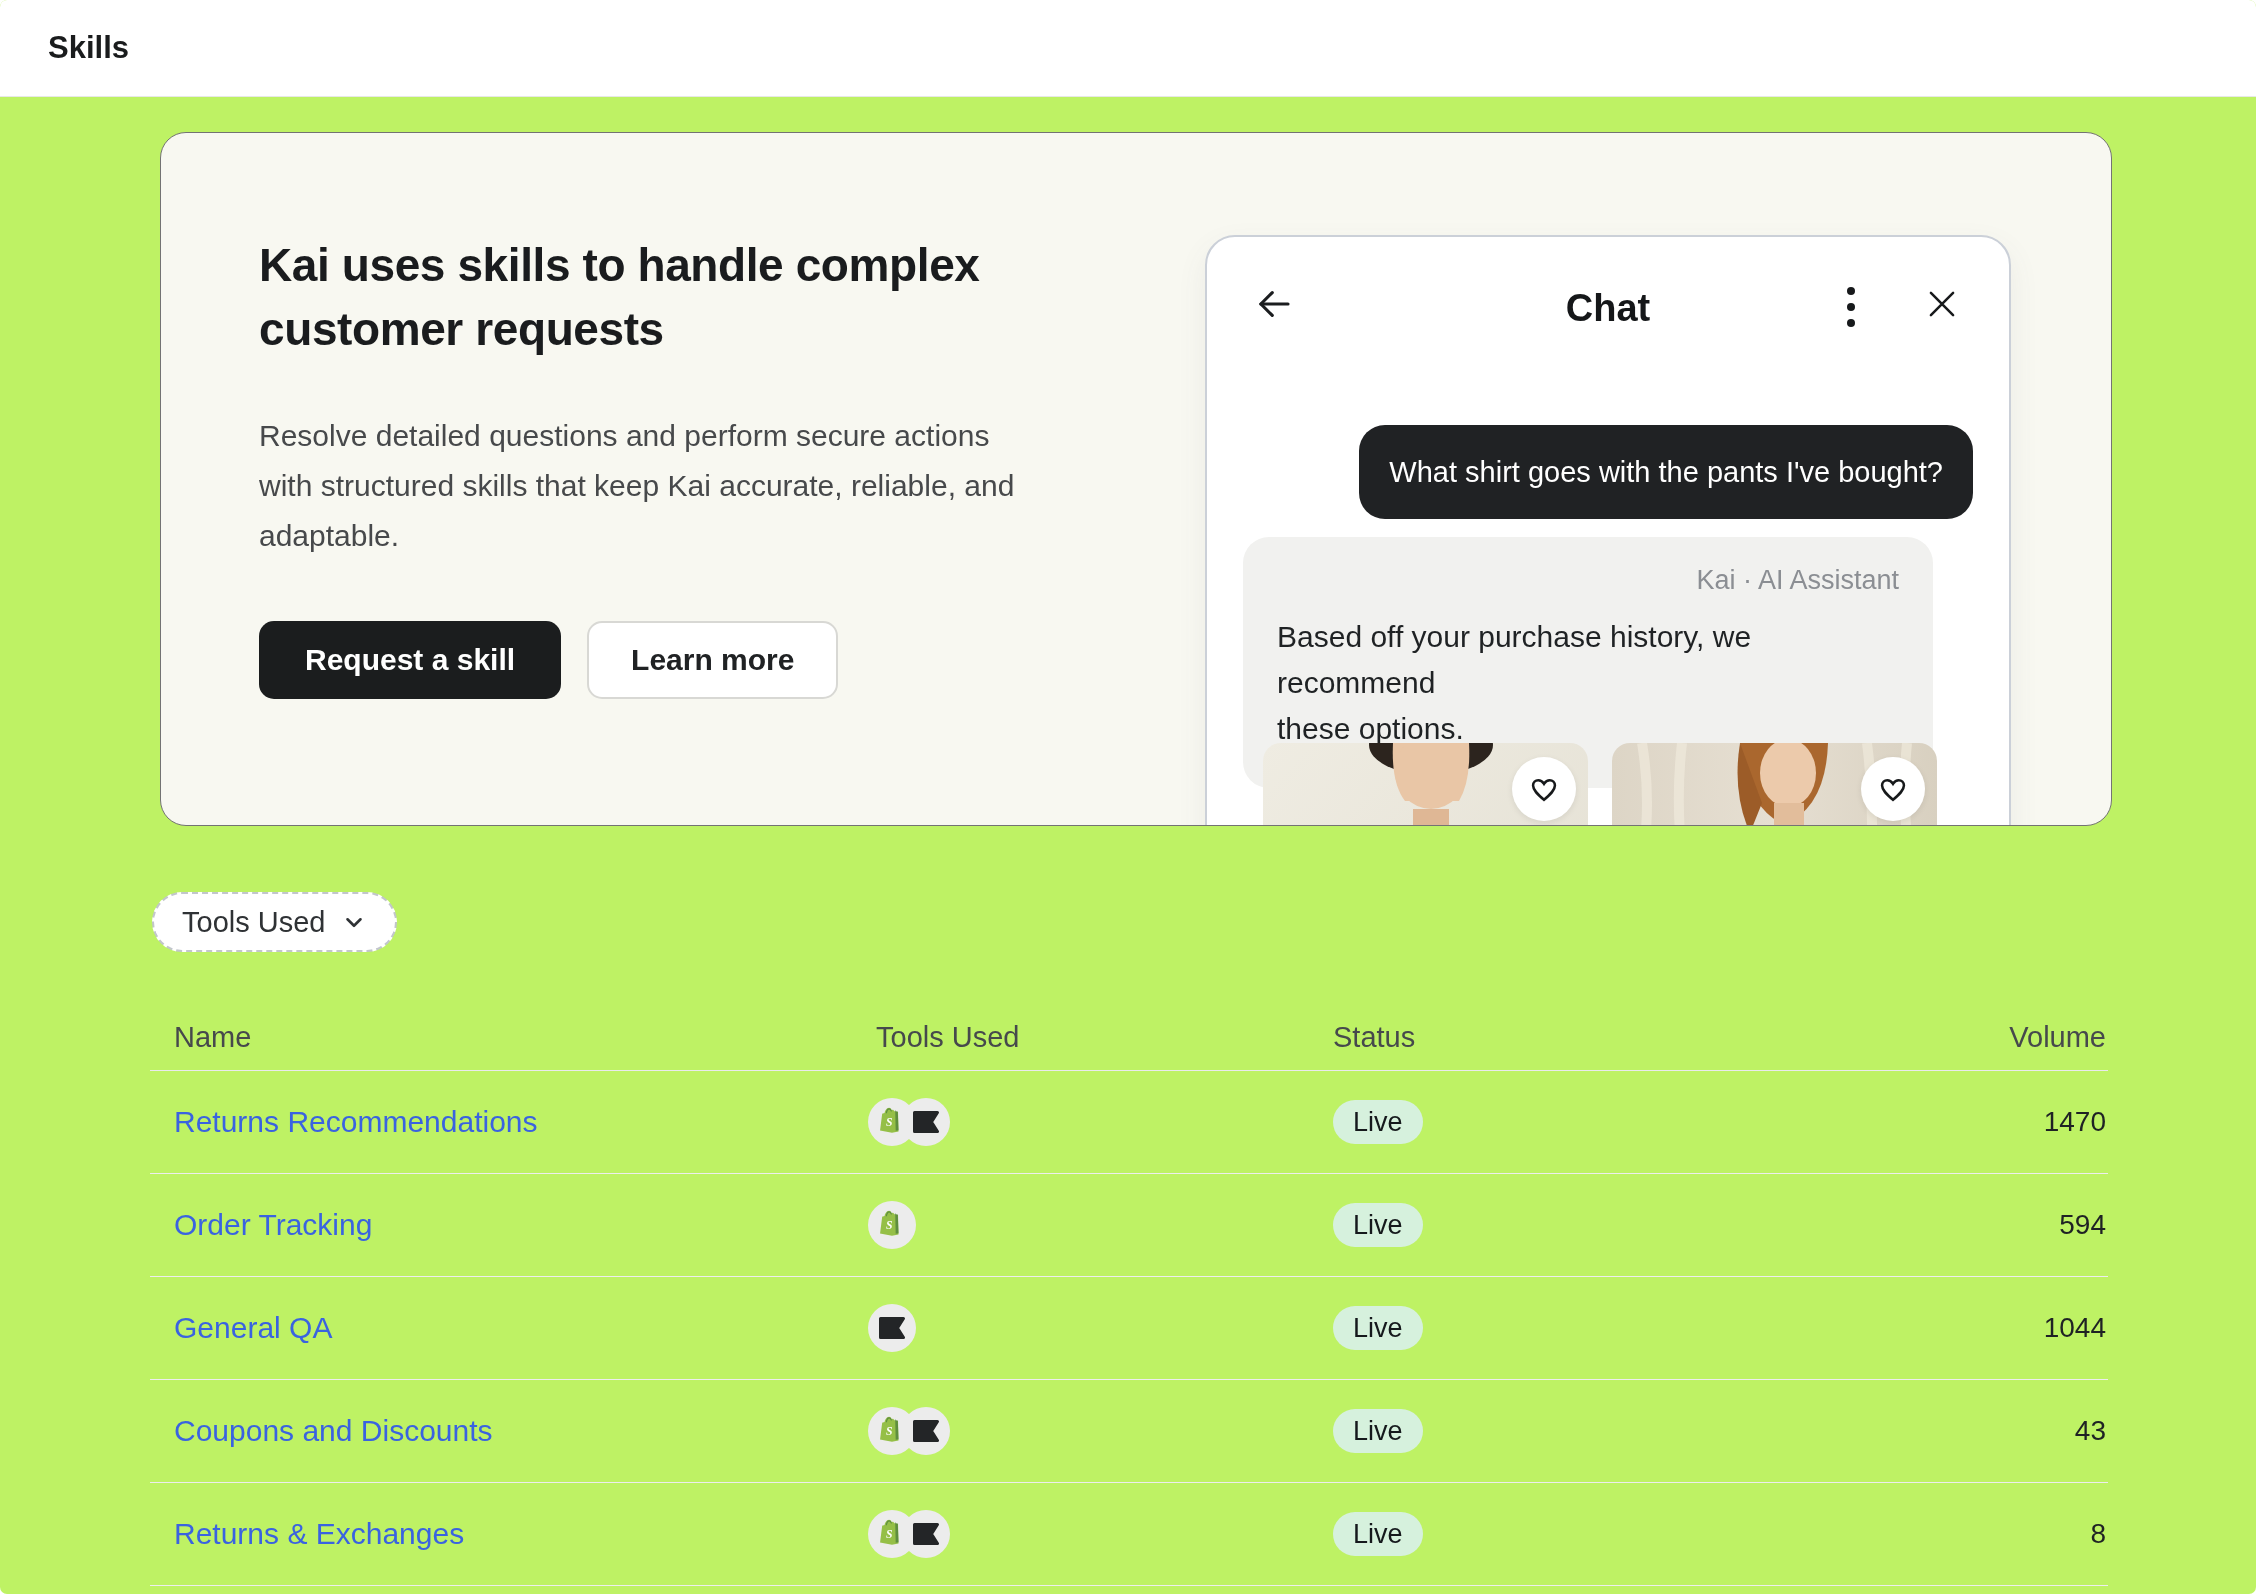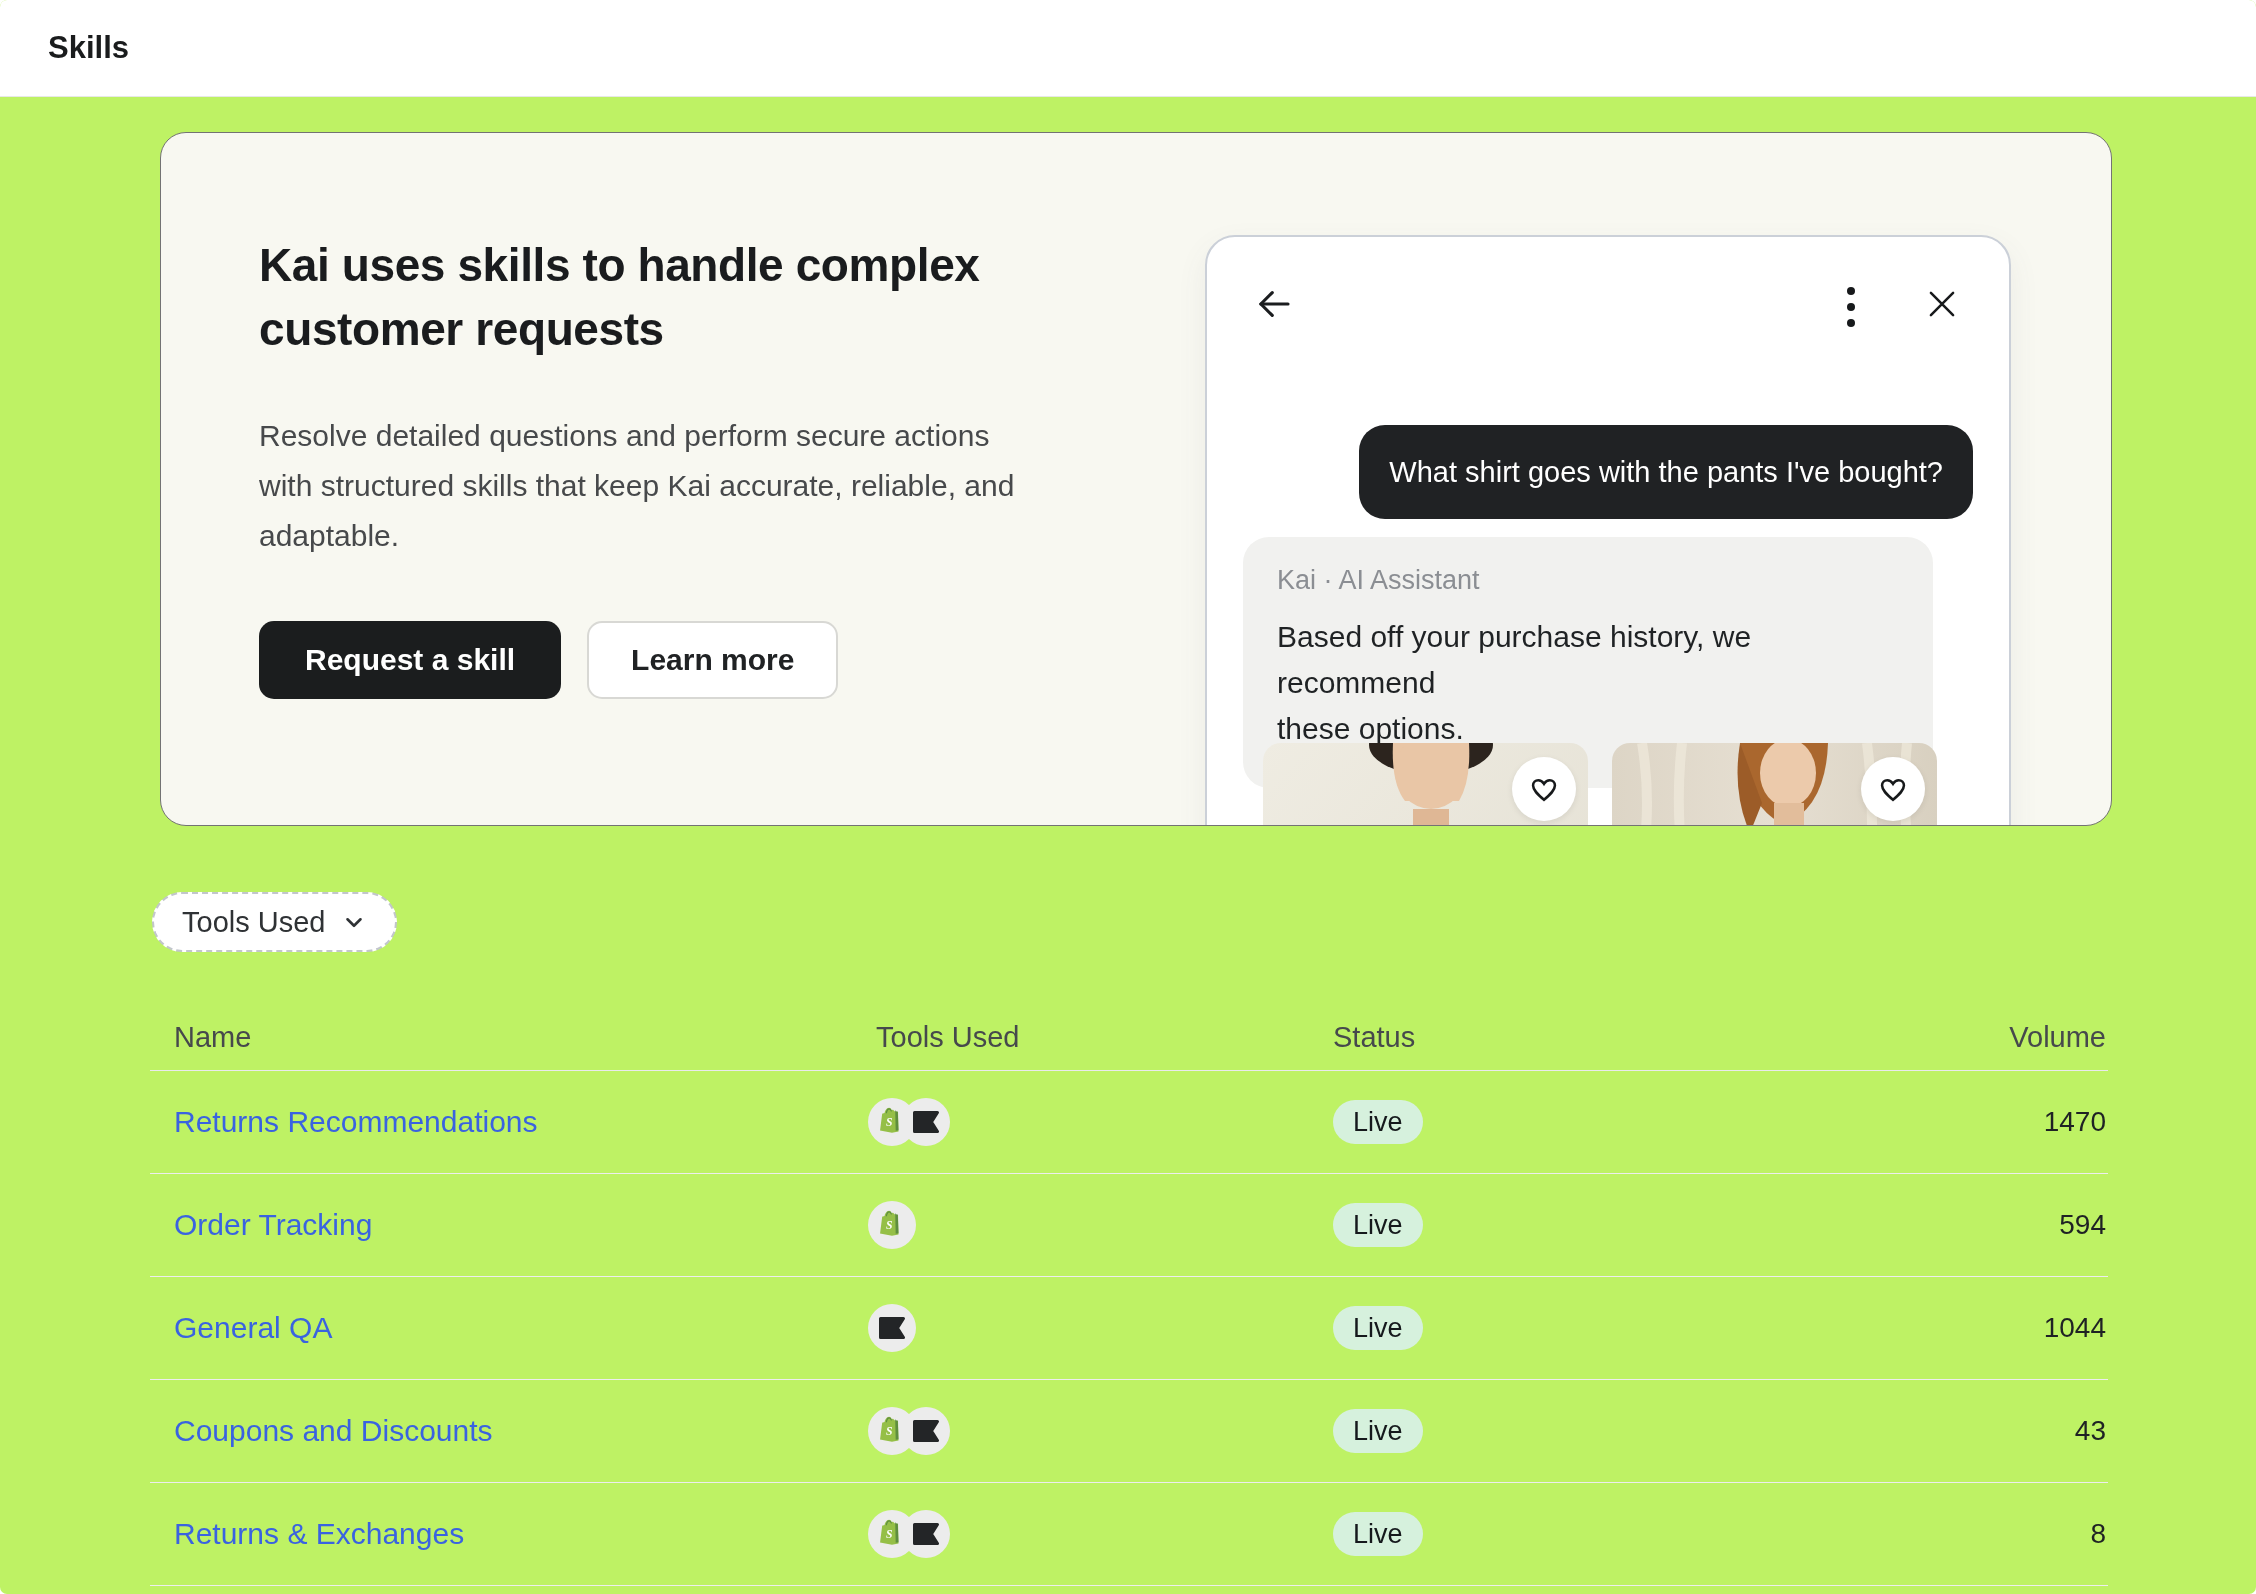--- a/index.html
+++ b/index.html
@@ -31,21 +31,21 @@
   .chat-back{position:absolute;left:46px;top:46px;width:42px;height:42px;cursor:pointer;}
   .chat-title{position:absolute;left:0;right:0;top:50px;text-align:center;font-size:38px;font-weight:700;color:#151719;}
   .chat-kebab{position:absolute;right:152px;top:50px;width:10px;display:flex;flex-direction:column;gap:8px;cursor:pointer;}
   .chat-kebab i{width:8px;height:8px;border-radius:50%;background:#17191b;}
   .chat-close{position:absolute;right:48px;top:48px;width:38px;height:38px;cursor:pointer;}
 
   .bubble-user{position:absolute;right:36px;top:188px;background:#202224;color:#ffffff;
                font-size:29px;line-height:42px;padding:26px 30px;border-radius:26px;white-space:nowrap;}
   .bubble-kai{position:absolute;left:36px;top:300px;width:690px;background:#f1f1ef;border-radius:26px;
               padding:28px 34px 36px 34px;box-sizing:border-box;}
-  .kai-label{font-size:27px;color:#8b8e93;margin-bottom:18px;}
+  .kai-label{font-size:27px;color:#8b8e93;margin-bottom:18px;text-align:right;}
   .kai-text{font-size:30px;line-height:46px;color:#1f2224;white-space:pre-line;}
 
   .products{position:absolute;left:56px;top:506px;display:flex;gap:24px;}
   .pcard{position:relative;width:325px;height:340px;border-radius:18px;overflow:hidden;}
   .heart-btn{position:absolute;top:14px;right:12px;width:64px;height:64px;border-radius:50%;background:#ffffff;
              display:flex;align-items:center;justify-content:center;cursor:pointer;
              box-shadow:0 2px 6px rgba(0,0,0,0.08);}
 
   
   .chip{position:absolute;left:152px;top:892px;height:60px;display:inline-flex;align-items:center;gap:16px;
@@ -94,20 +94,21 @@
       </div>
     </div>
 
     <div class="chat">
       <span class="chat-back">
         <svg viewBox="0 0 24 24" width="42" height="42" fill="none" stroke="#1b1d1f" stroke-width="1.8" stroke-linecap="round" stroke-linejoin="round">
           <path d="M20 12H4.5"></path>
             <path d="M11 5.5 4.5 12l6.5 6.5"></path>
         </svg>
       </span>
+      <div class="chat-title">Chat</div>
       <span class="chat-kebab">
           <i></i>
           <i></i>
           <i></i>
         </span>
       <span class="chat-close">
         <svg viewBox="0 0 24 24" width="38" height="38" fill="none" stroke="#17191b" stroke-width="1.6" stroke-linecap="round">
           <path d="M5 5l14 14M19 5 5 19"></path>
         </svg>
       </span>

